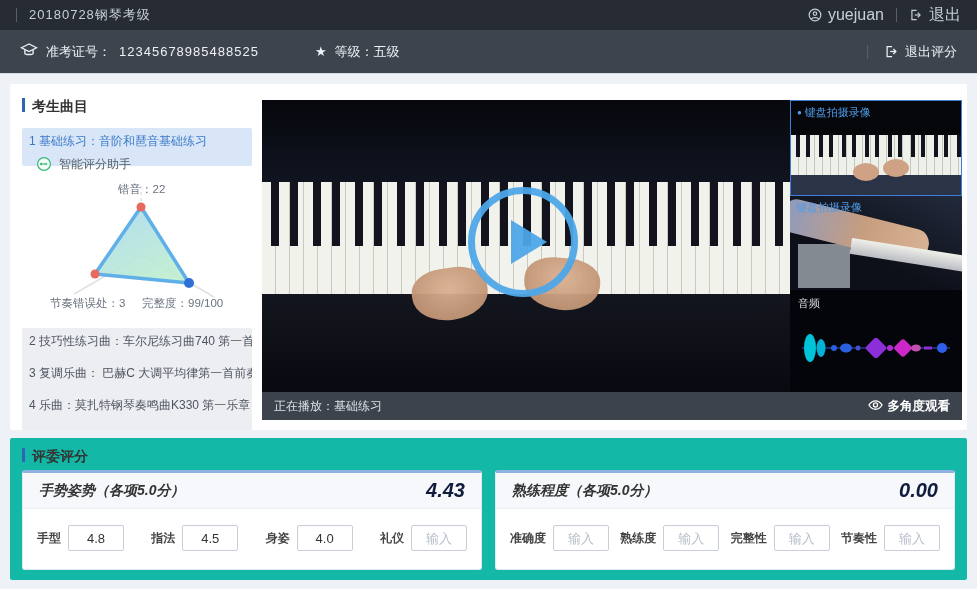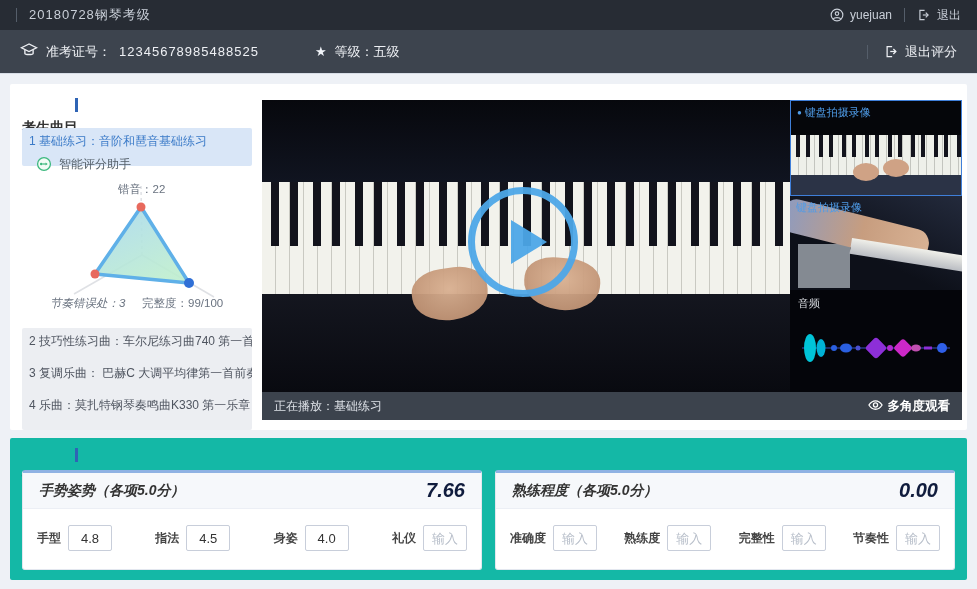--- a/index.html
+++ b/index.html
@@ -4,48 +4,48 @@
 <style>
   html,body{margin:0;padding:0;}
   .page{position:relative;width:977px;height:589px;background:#eef1f6;font-family:"Liberation Sans",sans-serif;overflow:hidden;}
 
   
   .topbar{position:absolute;left:0;top:0;width:977px;height:30px;background:#272c34;display:flex;align-items:center;justify-content:space-between;padding:0 16px;box-sizing:border-box;}
   .tb-group{display:flex;align-items:center;gap:12px;}
   .app-title{color:#f0f2f6;font-size:13px;font-weight:bold;letter-spacing:1px;}
   .session-title{color:#c9cfd8;font-size:13px;letter-spacing:1px;}
   .vdiv{width:1px;height:14px;background:#555e6a;}
-  .tb-item{display:flex;align-items:center;gap:6px;color:#c9cfd8;font-size:12px;cursor:pointer;}
+  .tb-item{display:flex;align-items:center;gap:6px;color:#c9cfd8;font-size:16px;cursor:pointer;}
   .tb-item svg{display:block;}
 
   .subbar{position:absolute;left:0;top:30px;width:977px;height:44px;background:#3d444e;display:flex;align-items:center;padding:0 20px;box-sizing:border-box;color:#eef0f4;font-size:13px;border-bottom:1px solid #d7dde6;}
   .sb-group{display:flex;align-items:center;gap:8px;}
   .sb-ticket-num{letter-spacing:1px;}
   .sb-level{margin-left:56px;}
   .sb-right{margin-left:auto;display:flex;align-items:center;gap:16px;}
   .star{color:#f2f5fa;font-size:13px;}
 
   
   .main-card{position:absolute;left:10px;top:84px;width:957px;height:346px;background:#ffffff;border-radius:2px;}
   .bottom-card{position:absolute;left:10px;top:438px;width:957px;height:142px;background:#14b8a6;border-radius:2px;}
 
-  .sec-title{position:absolute;display:flex;align-items:flex-end;gap:7px;font-size:14px;font-weight:bold;color:#333;flex-direction:column;}
+  .sec-title{position:absolute;display:flex;align-items:flex-start;gap:7px;font-size:14px;font-weight:bold;color:#333;}
   .sec-bar{width:3px;height:14px;background:#2f64b5;}
 
   
   .song-item{position:absolute;left:12px;width:230px;height:38px;line-height:26px;font-size:12px;border-radius:2px;padding:0 7px;box-sizing:border-box;white-space:nowrap;overflow:hidden;cursor:pointer;}
   .song-item.active{background:#d9e6f7;color:#3a7ac8;}
   .song-item.normal{background:#eceef2;color:#4f5560;}
 
   .assistant{position:absolute;left:26px;top:72px;display:flex;gap:7px;font-size:12px;color:#55606a;cursor:pointer;}
 
   .radar-wrap{position:absolute;left:12px;top:98px;width:230px;height:132px;}
   .radar-label{position:absolute;font-size:11.5px;color:#6a7380;white-space:nowrap;}
   .rl-top{left:96px;top:0px;}
-  .rl-left{left:28px;top:114px;font-style:italic;}
+  .rl-left{left:28px;top:114px;}
   .rl-right{left:120px;top:114px;}
 
   
   .video-region{position:absolute;left:252px;top:16px;width:700px;height:320px;background:#05060a;}
   .main-video{position:absolute;left:0;top:0;width:528px;height:292px;background:#05060a;overflow:hidden;cursor:pointer;}
   .mv-top{position:absolute;left:0;top:0;width:100%;height:82px;background:linear-gradient(180deg,#07080d,#101420);}
   .white-keys{position:absolute;left:0;top:82px;width:100%;height:112px;background:repeating-linear-gradient(90deg,#f2f2ec 0px,#f2f2ec 13px,#c9c9c2 13px,#c9c9c2 14px);}
   .black-keys{position:absolute;left:0;top:82px;width:100%;height:64px;background:repeating-linear-gradient(90deg,transparent 0px,transparent 9px,#12131c 9px,#12131c 17px,transparent 17px,transparent 28px,#12131c 28px,#12131c 36px,transparent 36px,transparent 42px);}
   .mv-bottom{position:absolute;left:0;top:194px;width:100%;height:98px;background:linear-gradient(180deg,#14161f,#090a10);}
   .hand{position:absolute;width:76px;height:52px;background:radial-gradient(ellipse at 50% 40%,#d9b091,#b98a6b);border-radius:45% 45% 55% 55%;opacity:.95;}
@@ -75,21 +75,21 @@
 
   
   .panels{position:absolute;left:12px;top:32px;width:933px;display:flex;gap:13px;}
   .panel{flex:1;height:100px;border:1px solid #e3e7ef;border-top:3px solid #8fb2e3;border-radius:3px;background:#fff;box-sizing:border-box;}
   .panel-header{height:35px;display:flex;align-items:center;justify-content:space-between;padding:0 16px;background:#f6f8fb;border-bottom:1px solid #eceff5;font-style:italic;}
   .panel-title{font-size:14px;font-weight:bold;color:#333;}
   .panel-total{font-size:20px;font-weight:bold;color:#101c3d;}
   .panel-body{height:58px;display:flex;align-items:center;justify-content:space-between;padding:0 14px;}
   .field{display:flex;align-items:center;gap:7px;}
   .f-label{font-size:12px;font-weight:bold;color:#444;}
-  .f-input{width:44px;height:26px;border:1px solid #c8ceda;border-radius:2px;text-align:center;font-size:13px;color:#333;box-sizing:border-box;background:#fff;outline:none;}
+  .f-input{width:56px;height:26px;border:1px solid #c8ceda;border-radius:2px;text-align:center;font-size:13px;color:#333;box-sizing:border-box;background:#fff;outline:none;}
   .f-input::placeholder{color:#b8bfca;}
 </style>
 </head>
 <body>
 
 <div class="page">
 
   <div class="topbar">
     <div class="tb-group">
       <span class="vdiv"></span>
@@ -276,21 +276,21 @@
     <div class="sec-title" style="left:12px;top:10px;">
       <span class="sec-bar"></span>
       <span>评委评分</span>
     </div>
 
     <div class="panels">
 
       <div class="panel">
         <div class="panel-header">
           <span class="panel-title">手势姿势（各项5.0分）</span>
-          <span class="panel-total">7.66</span>
+          <span class="panel-total">4.43</span>
         </div>
         <div class="panel-body">
           <span class="field">
             <span class="f-label">手型</span>
             <input class="f-input" value="4.8" style="">
           </span>
           <span class="field">
             <span class="f-label">指法</span>
             <input class="f-input" value="4.5" style="">
           </span>

